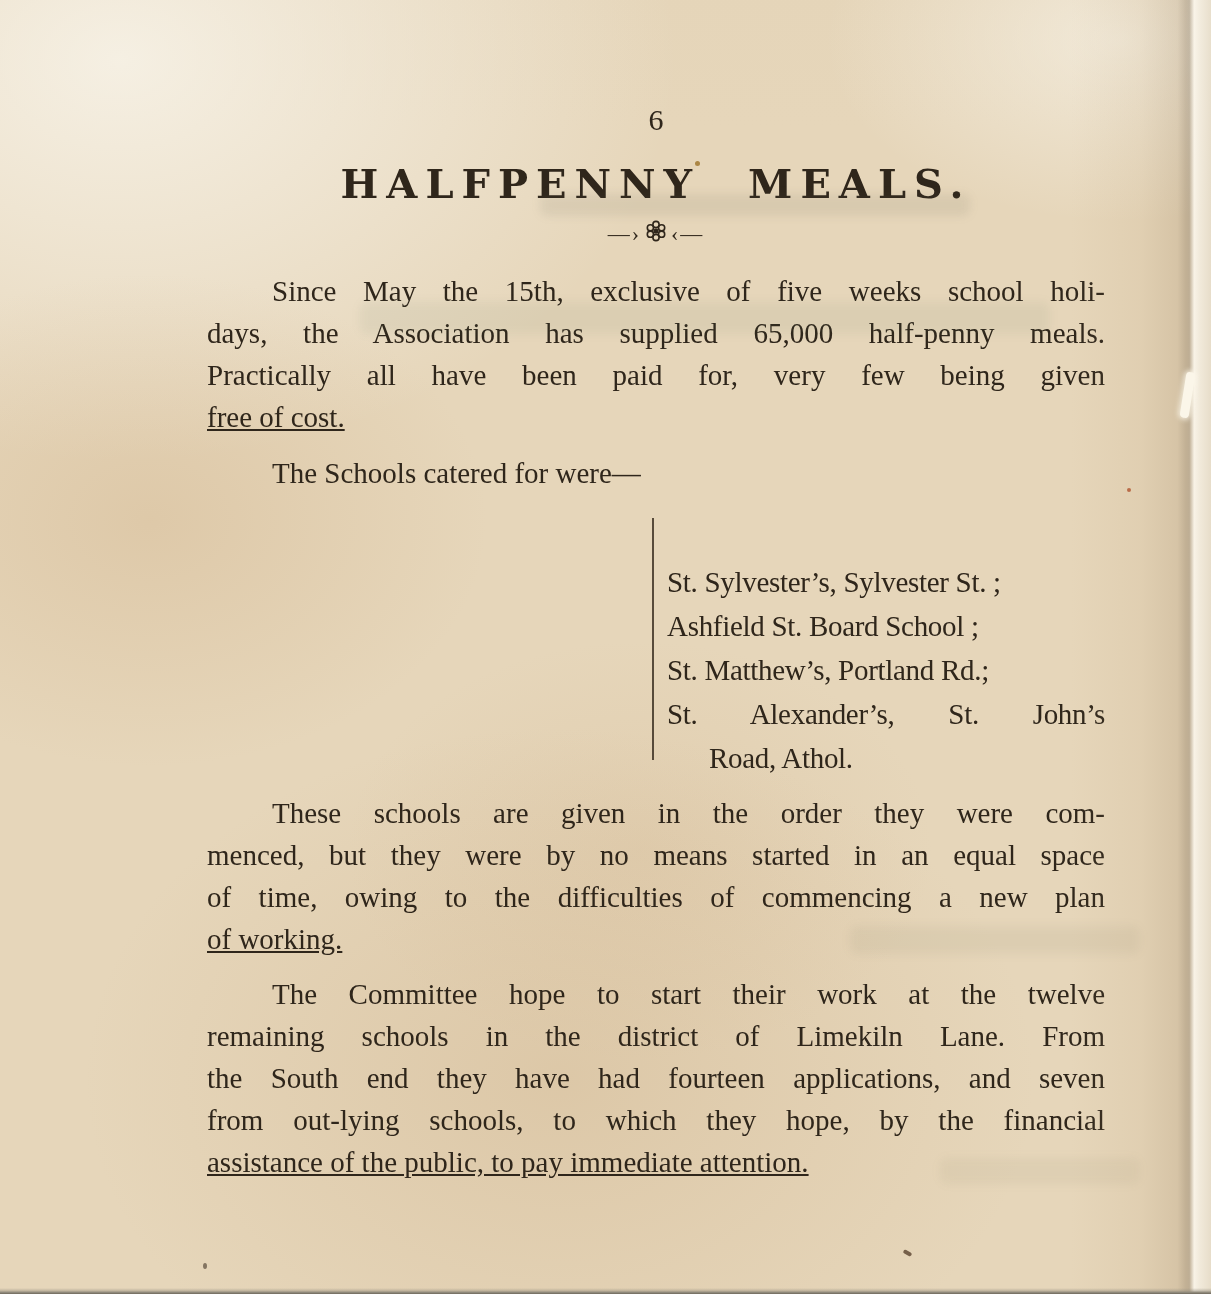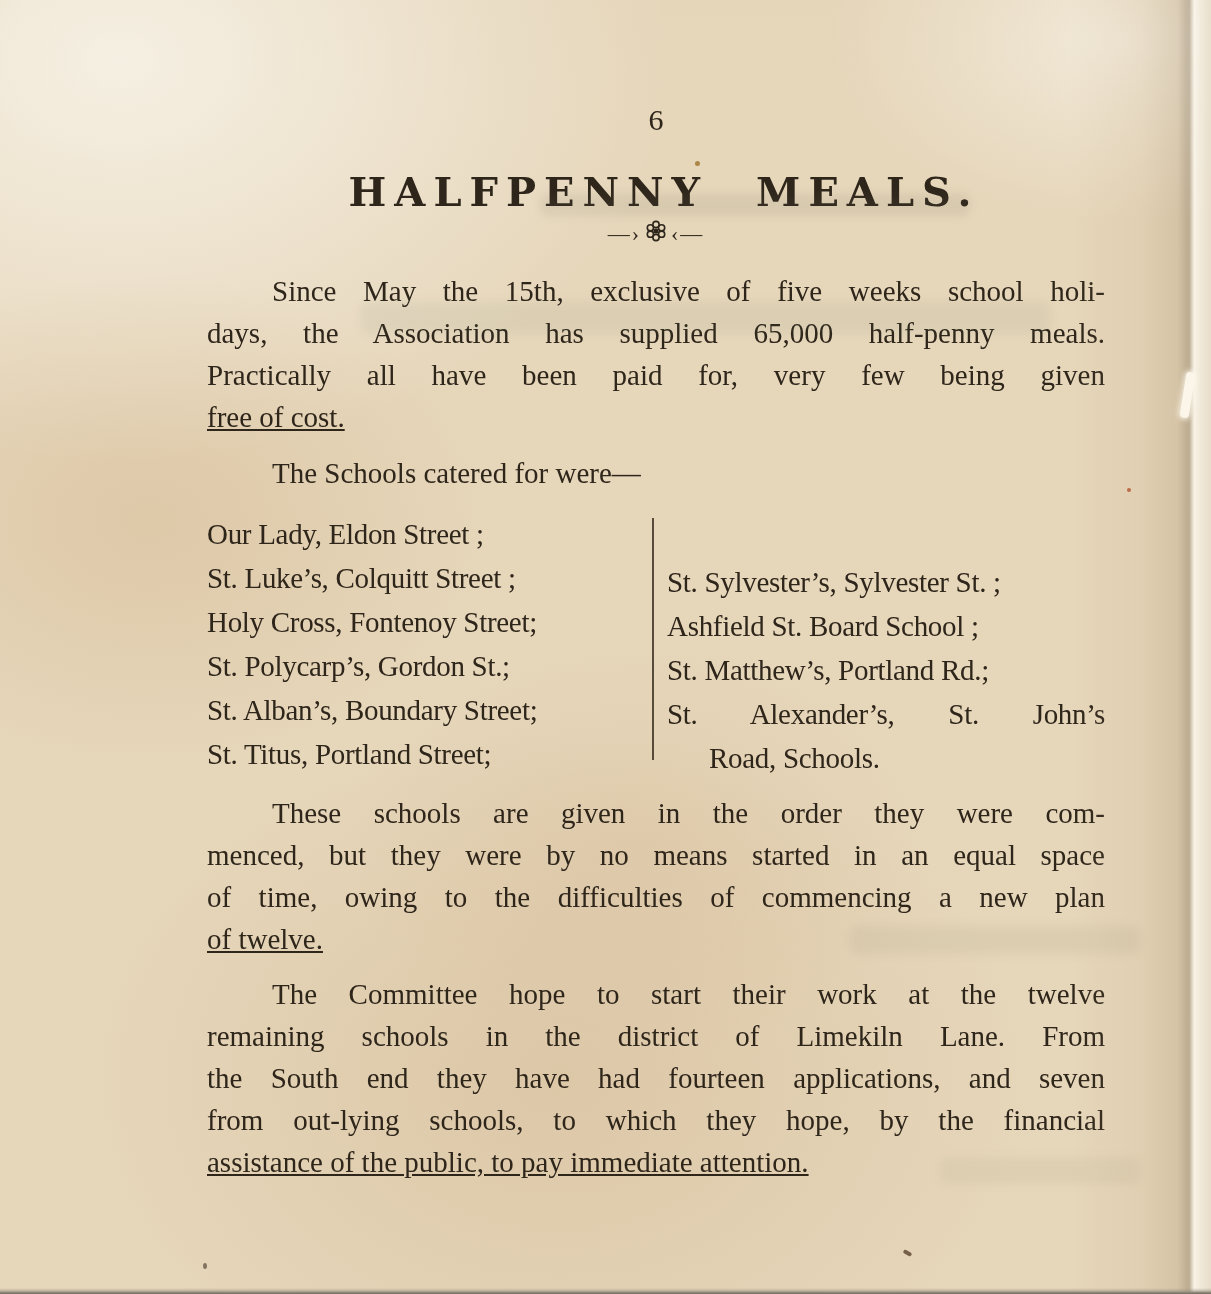--- a/index.html
+++ b/index.html
@@ -35,21 +35,21 @@
   }
   .bottom-edge{
     position:absolute;left:0;bottom:0;width:100%;height:6px;
     background:linear-gradient(to bottom, rgba(0,0,0,0) 0%, rgba(150,143,128,0.45) 45%, #8f897b 75%, #6e685c 100%);
   }
   .block{position:absolute;left:207px;width:898px;}
   .pagenum{top:103px;text-align:center;font-size:30px;}
   .title{
     top:160px;text-align:center;
     font-family:"DejaVu Serif",serif;font-weight:bold;font-size:40px;
-    letter-spacing:8px;word-spacing:26px;margin:8px;
+    letter-spacing:8px;word-spacing:26px;margin:0;
   }
   .ornament{top:219px;text-align:center;font-size:21px;letter-spacing:2px;
     display:flex;align-items:center;justify-content:center;gap:3px;}
   .ornament .dash{font-size:22px;}
   .line{font-size:29px;line-height:42px;height:42px;
     text-align:justify;text-align-last:justify;white-space:nowrap;}
   .endline{text-align-last:left;text-decoration:underline;}
   .indent{text-indent:65px;}
   .p1{top:270px;}
   .intro{top:452px;}
@@ -108,43 +108,35 @@
     <div class="line">days, the Association has supplied 65,000 half-penny meals.</div>
     <div class="line">Practically all have been paid for, very few being given</div>
     <div class="line endline">free of cost.</div>
   </div>
 
   <div class="block intro">
     <div class="line indent">The Schools catered for were—</div>
   </div>
 
   <div class="block schools">
-    <div class="col-left">
-      <div class="row">Our Lady, Eldon Street ;</div>
-      <div class="row">St. Luke’s, Colquitt Street ;</div>
-      <div class="row">Holy Cross, Fontenoy Street;</div>
-      <div class="row">St. Polycarp’s, Gordon St.;</div>
-      <div class="row">St. Alban’s, Boundary Street;</div>
-      <div class="row">St. Titus, Portland Street;</div>
-    </div>
     <div class="vdivider"></div>
     <div class="col-right">
       <div class="row">St. Sylvester’s, Sylvester St. ;</div>
       <div class="row">Ashfield St. Board School ;</div>
       <div class="row">St. Matthew’s, Portland Rd.;</div>
       <div class="row jrow">St. Alexander’s, St. John’s</div>
-      <div class="row indent-sm">Road, Schools.</div>
+      <div class="row indent-sm">Road, Athol.</div>
     </div>
   </div>
 
   <div class="block p2">
     <div class="line indent">These schools are given in the order they were com-</div>
     <div class="line">menced, but they were by no means started in an equal space</div>
     <div class="line">of time, owing to the difficulties of commencing a new plan</div>
-    <div class="line endline">of twelve.</div>
+    <div class="line endline">of working.</div>
   </div>
 
   <div class="block p3">
     <div class="line indent">The Committee hope to start their work at the twelve</div>
     <div class="line">remaining schools in the district of Limekiln Lane.  From</div>
     <div class="line">the South end they have had fourteen applications, and seven</div>
     <div class="line">from out-lying schools, to which they hope, by the financial</div>
     <div class="line endline">assistance of the public, to pay immediate attention.</div>
   </div>
 

